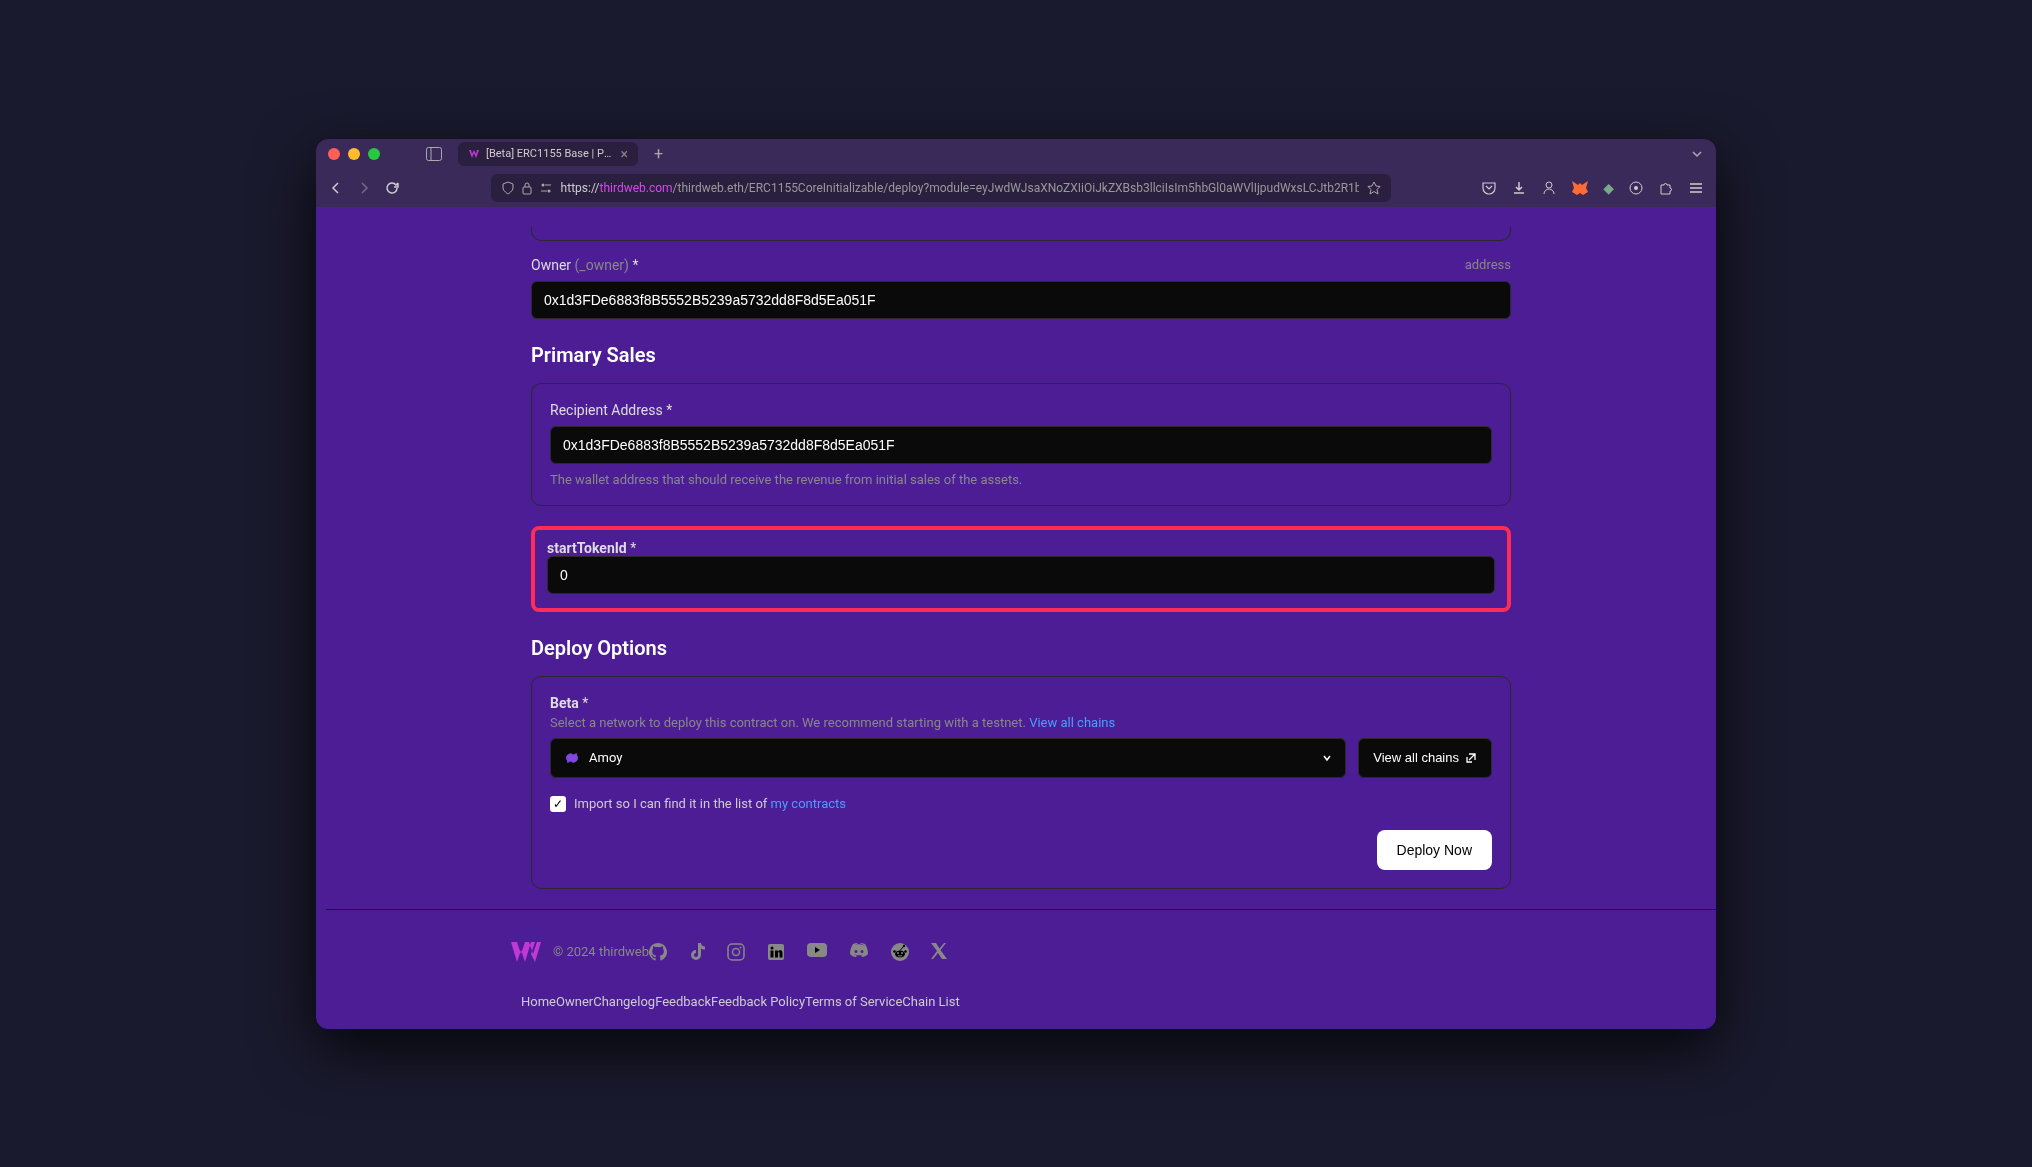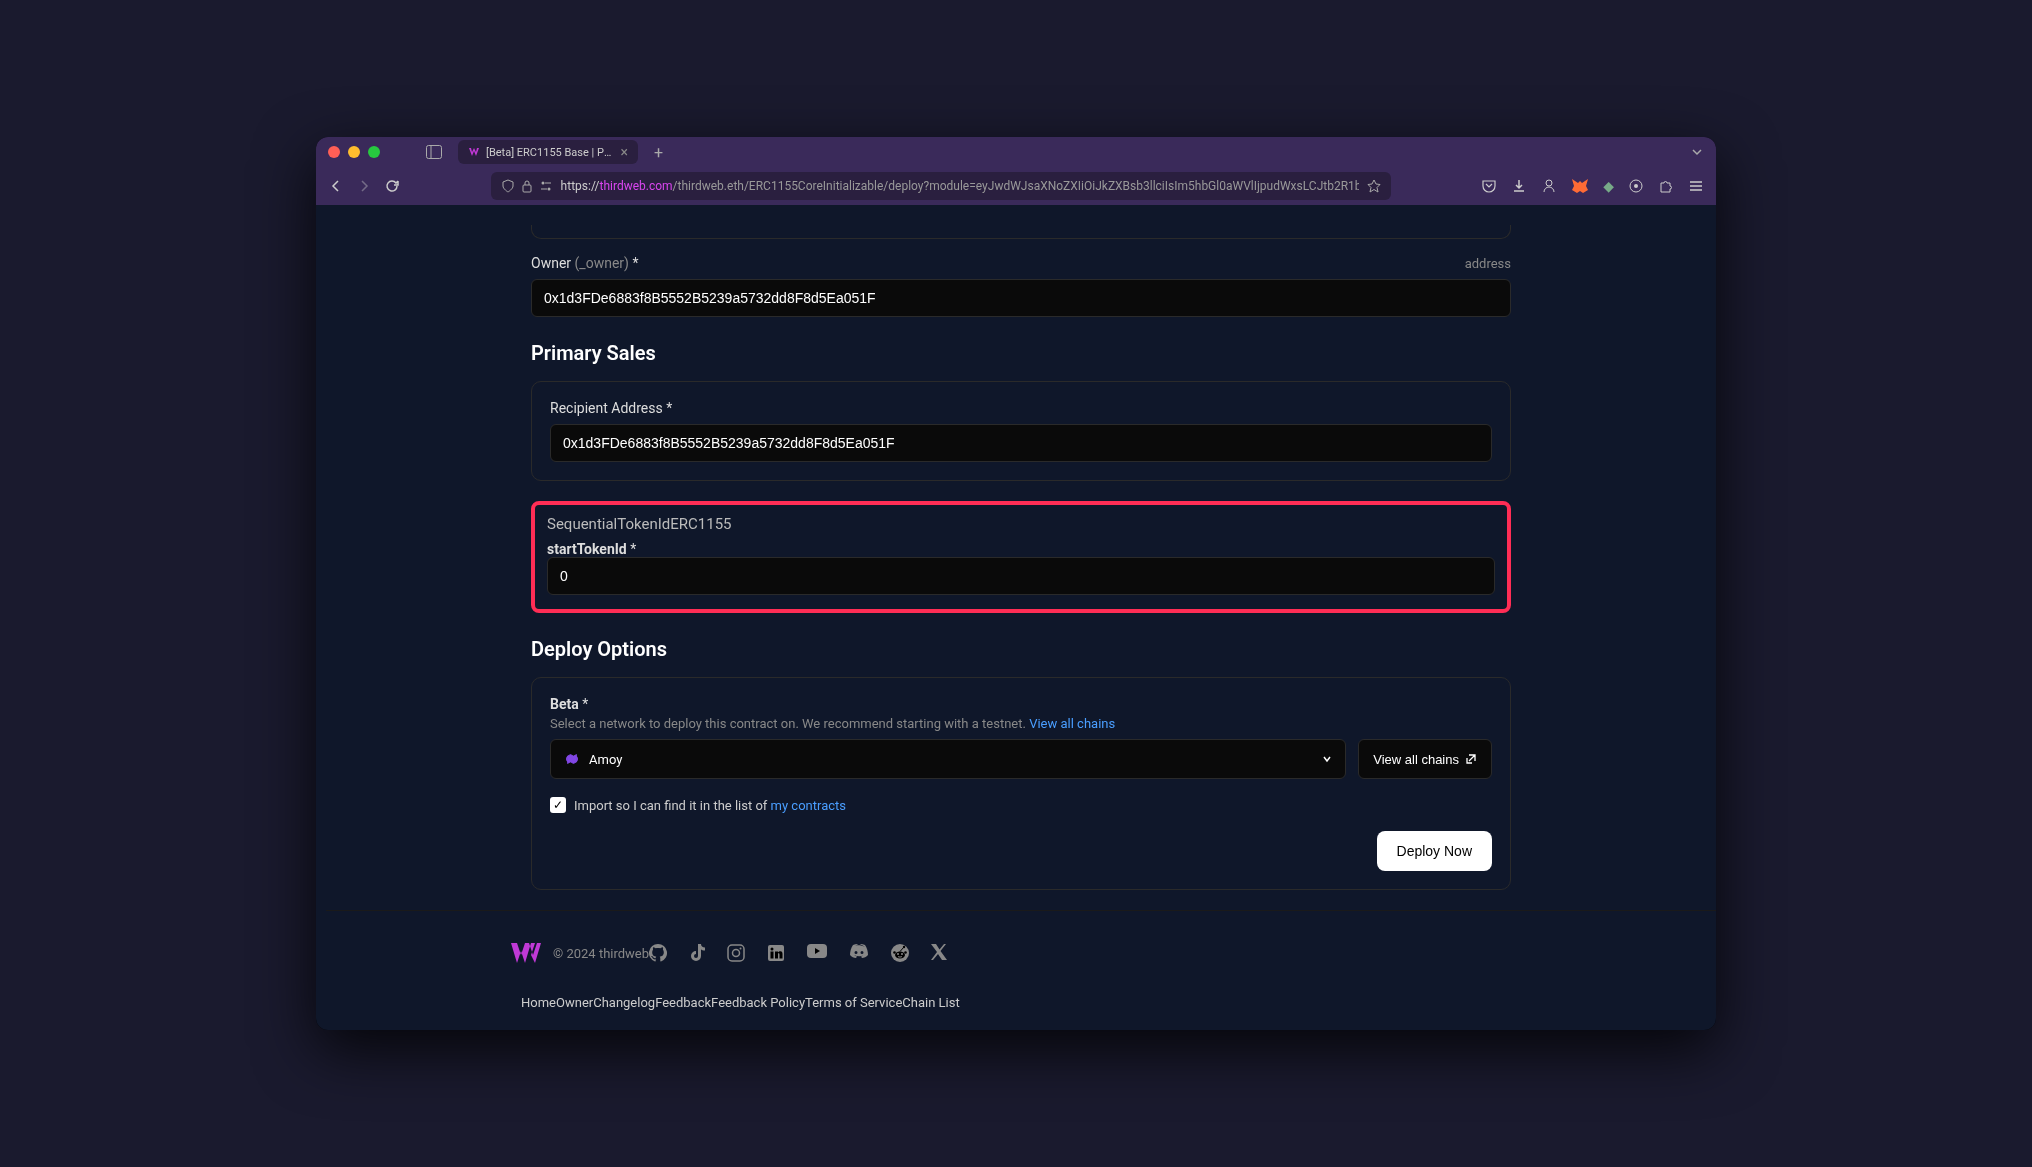--- a/index.html
+++ b/index.html
@@ -75,21 +75,21 @@
       max-width: 900px;
       margin: 0 auto;
     }
     .url-icons { display: flex; gap: 6px; color: #aaa; }
     .url-text { flex: 1; white-space: nowrap; overflow: hidden; }
     .url-host { color: #d946ef; }
     .url-path { color: #999; }
     .toolbar-icons { display: flex; gap: 14px; color: #ccc; font-size: 14px; align-items: center; }
     .toolbar-icon { cursor: pointer; }
     .fox-icon { color: #ff6b35; }
-    .content { background: #0f172a; padding: 0 0 0 10px; }
+    .content { background: #4c1d95; padding: 0 0 0 10px; }
     .form-area { max-width: 1020px; margin: 0 auto; padding: 20px 20px 0 20px; }
     .field-row { margin-bottom: 24px; position: relative; }
     .field-label { display: flex; justify-content: space-between; align-items: center; font-size: 14px; color: #ddd; margin-bottom: 8px; }
     .field-label .required { color: #ddd; }
     .field-label-meta { color: #888; font-size: 13px; }
     .text-input {
       width: 100%;
       background: #0a0a0a;
       border: 1px solid #2a2a2a;
       border-radius: 6px;
@@ -303,24 +303,24 @@
       </div>
 
       <div class="section-title">Primary Sales</div>
       <div class="section-box">
         <div class="field-label">
           <span>
             <span>Recipient Address</span> <span class="required">*</span>
           </span>
         </div>
         <input class="text-input" value="0x1d3FDe6883f8B5552B5239a5732dd8F8d5Ea051F" style="">
+        <div class="help-text">The wallet address that should receive the revenue from initial sales of the assets.</div>
       </div>
 
       <div class="highlighted-section">
-        <div class="subsection-title">SequentialTokenIdERC1155</div>
         <div class="field-label" style="margin-bottom:0;text-align:right;">
           <span>
             <strong>startTokenId</strong> <span class="required">*</span>
           </span>
         </div>
         <input class="text-input" value="0" style="">
       </div>
 
       <div class="section-title">Deploy Options</div>
       <div class="section-box">

